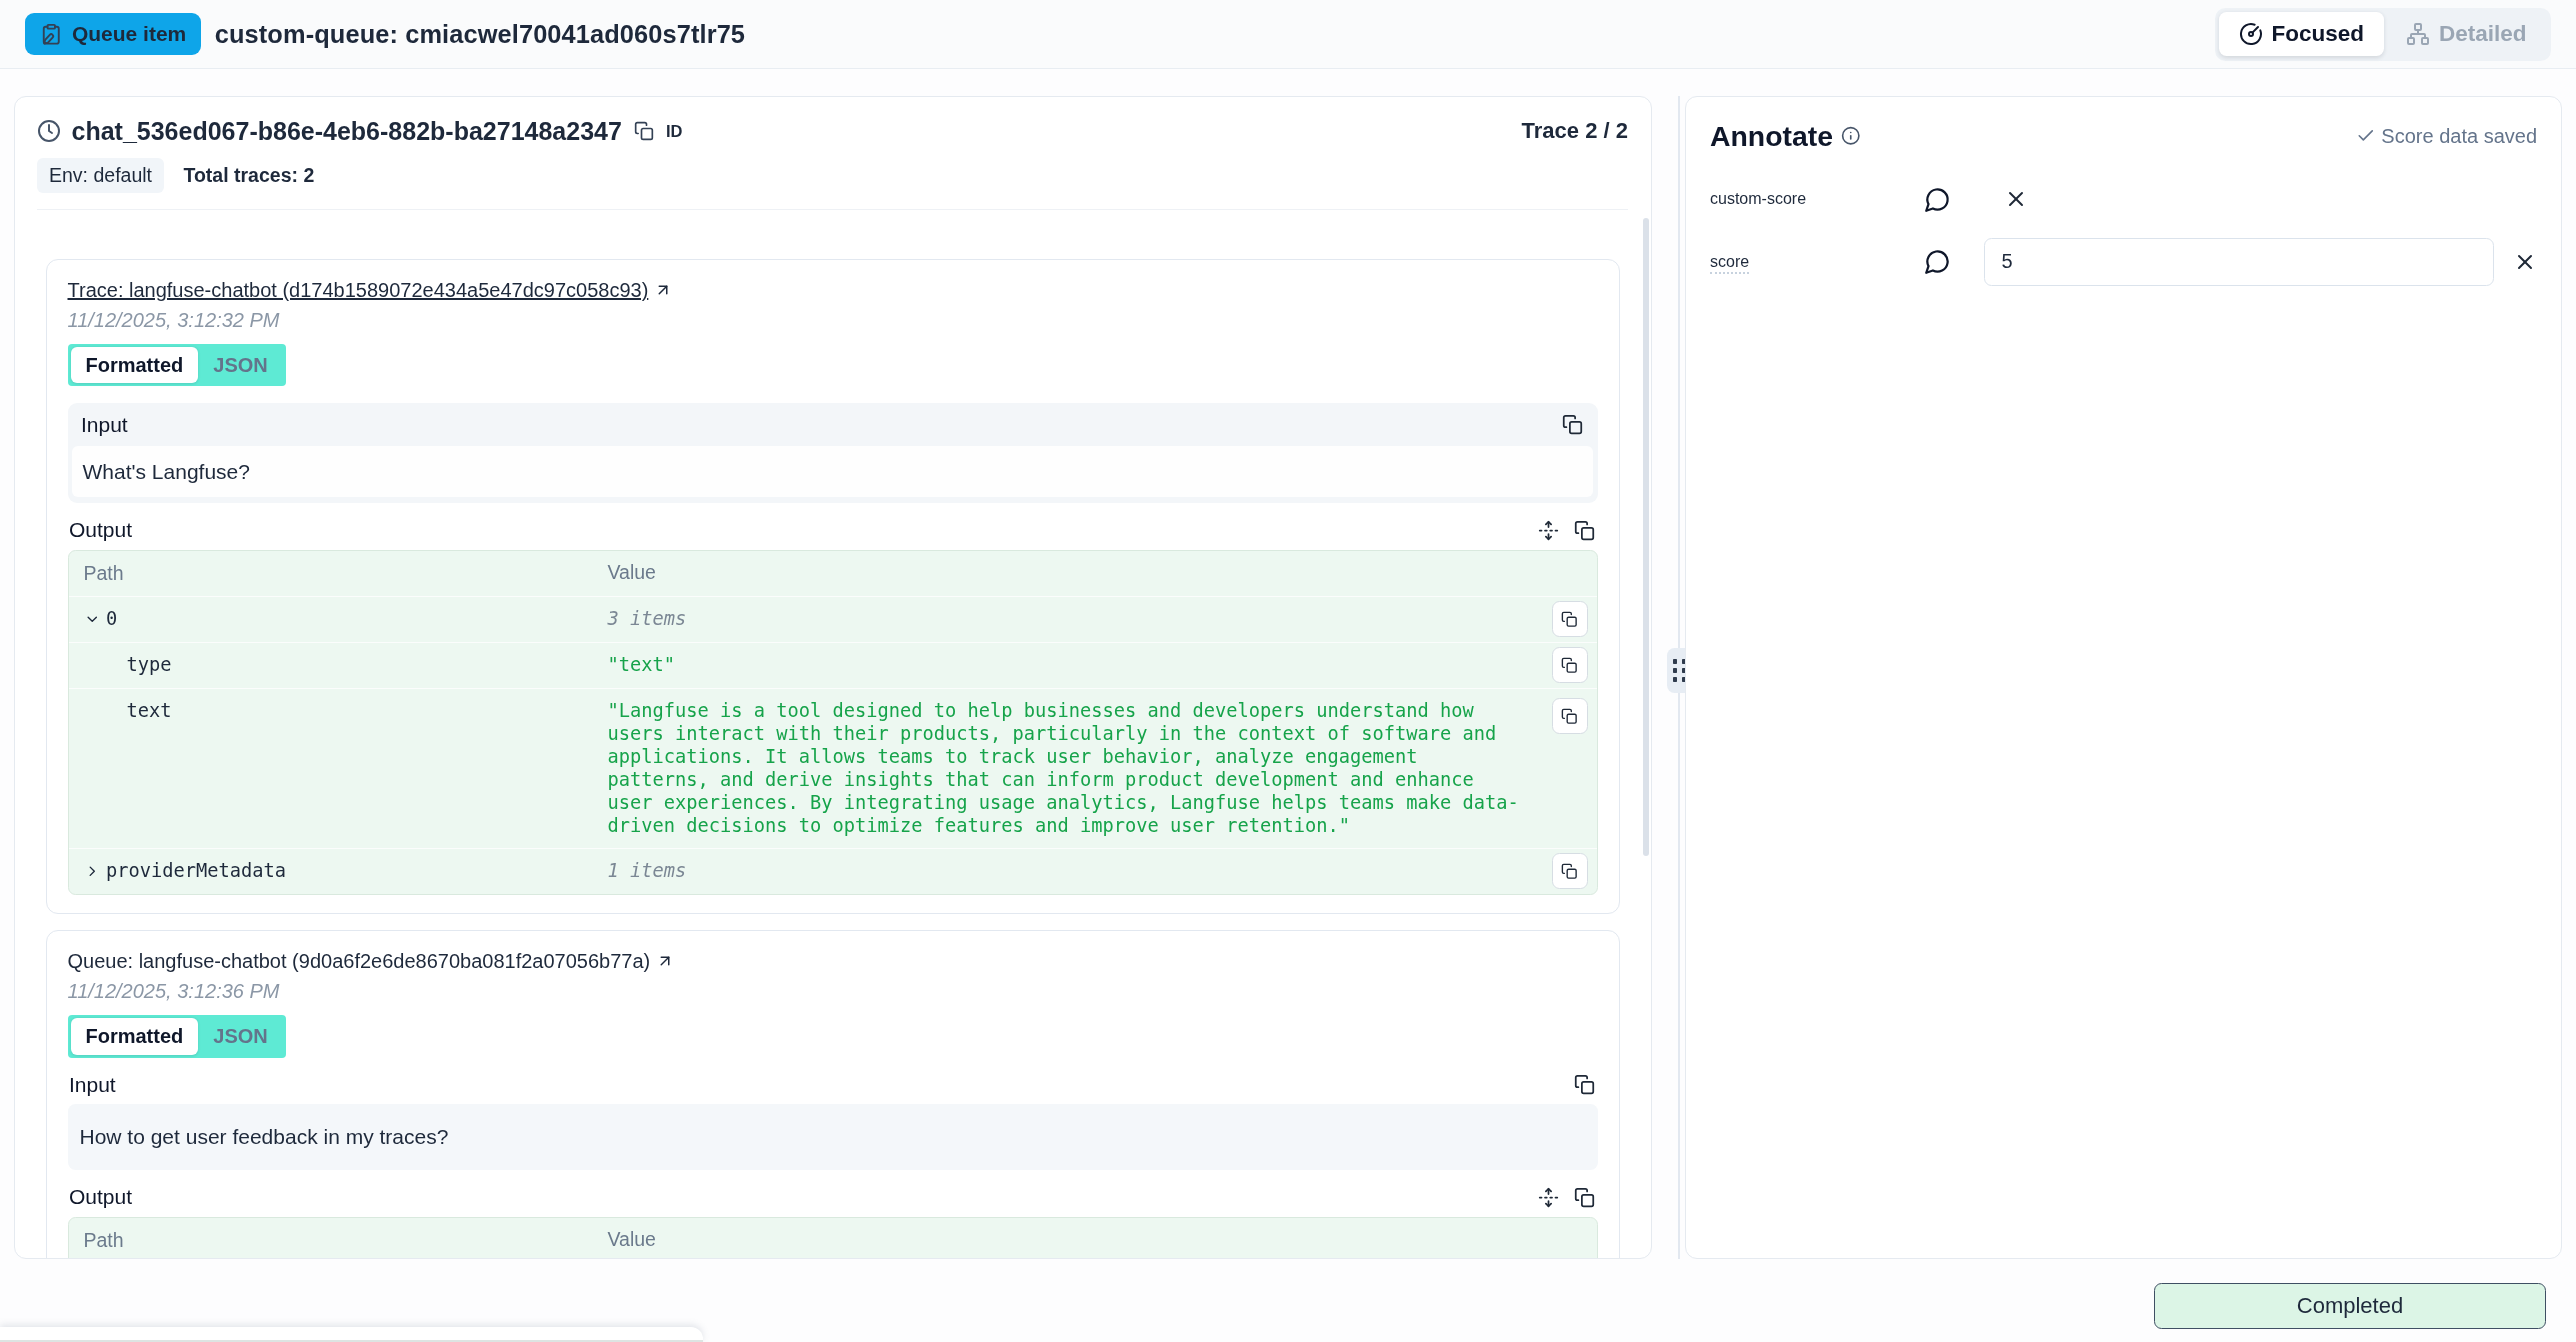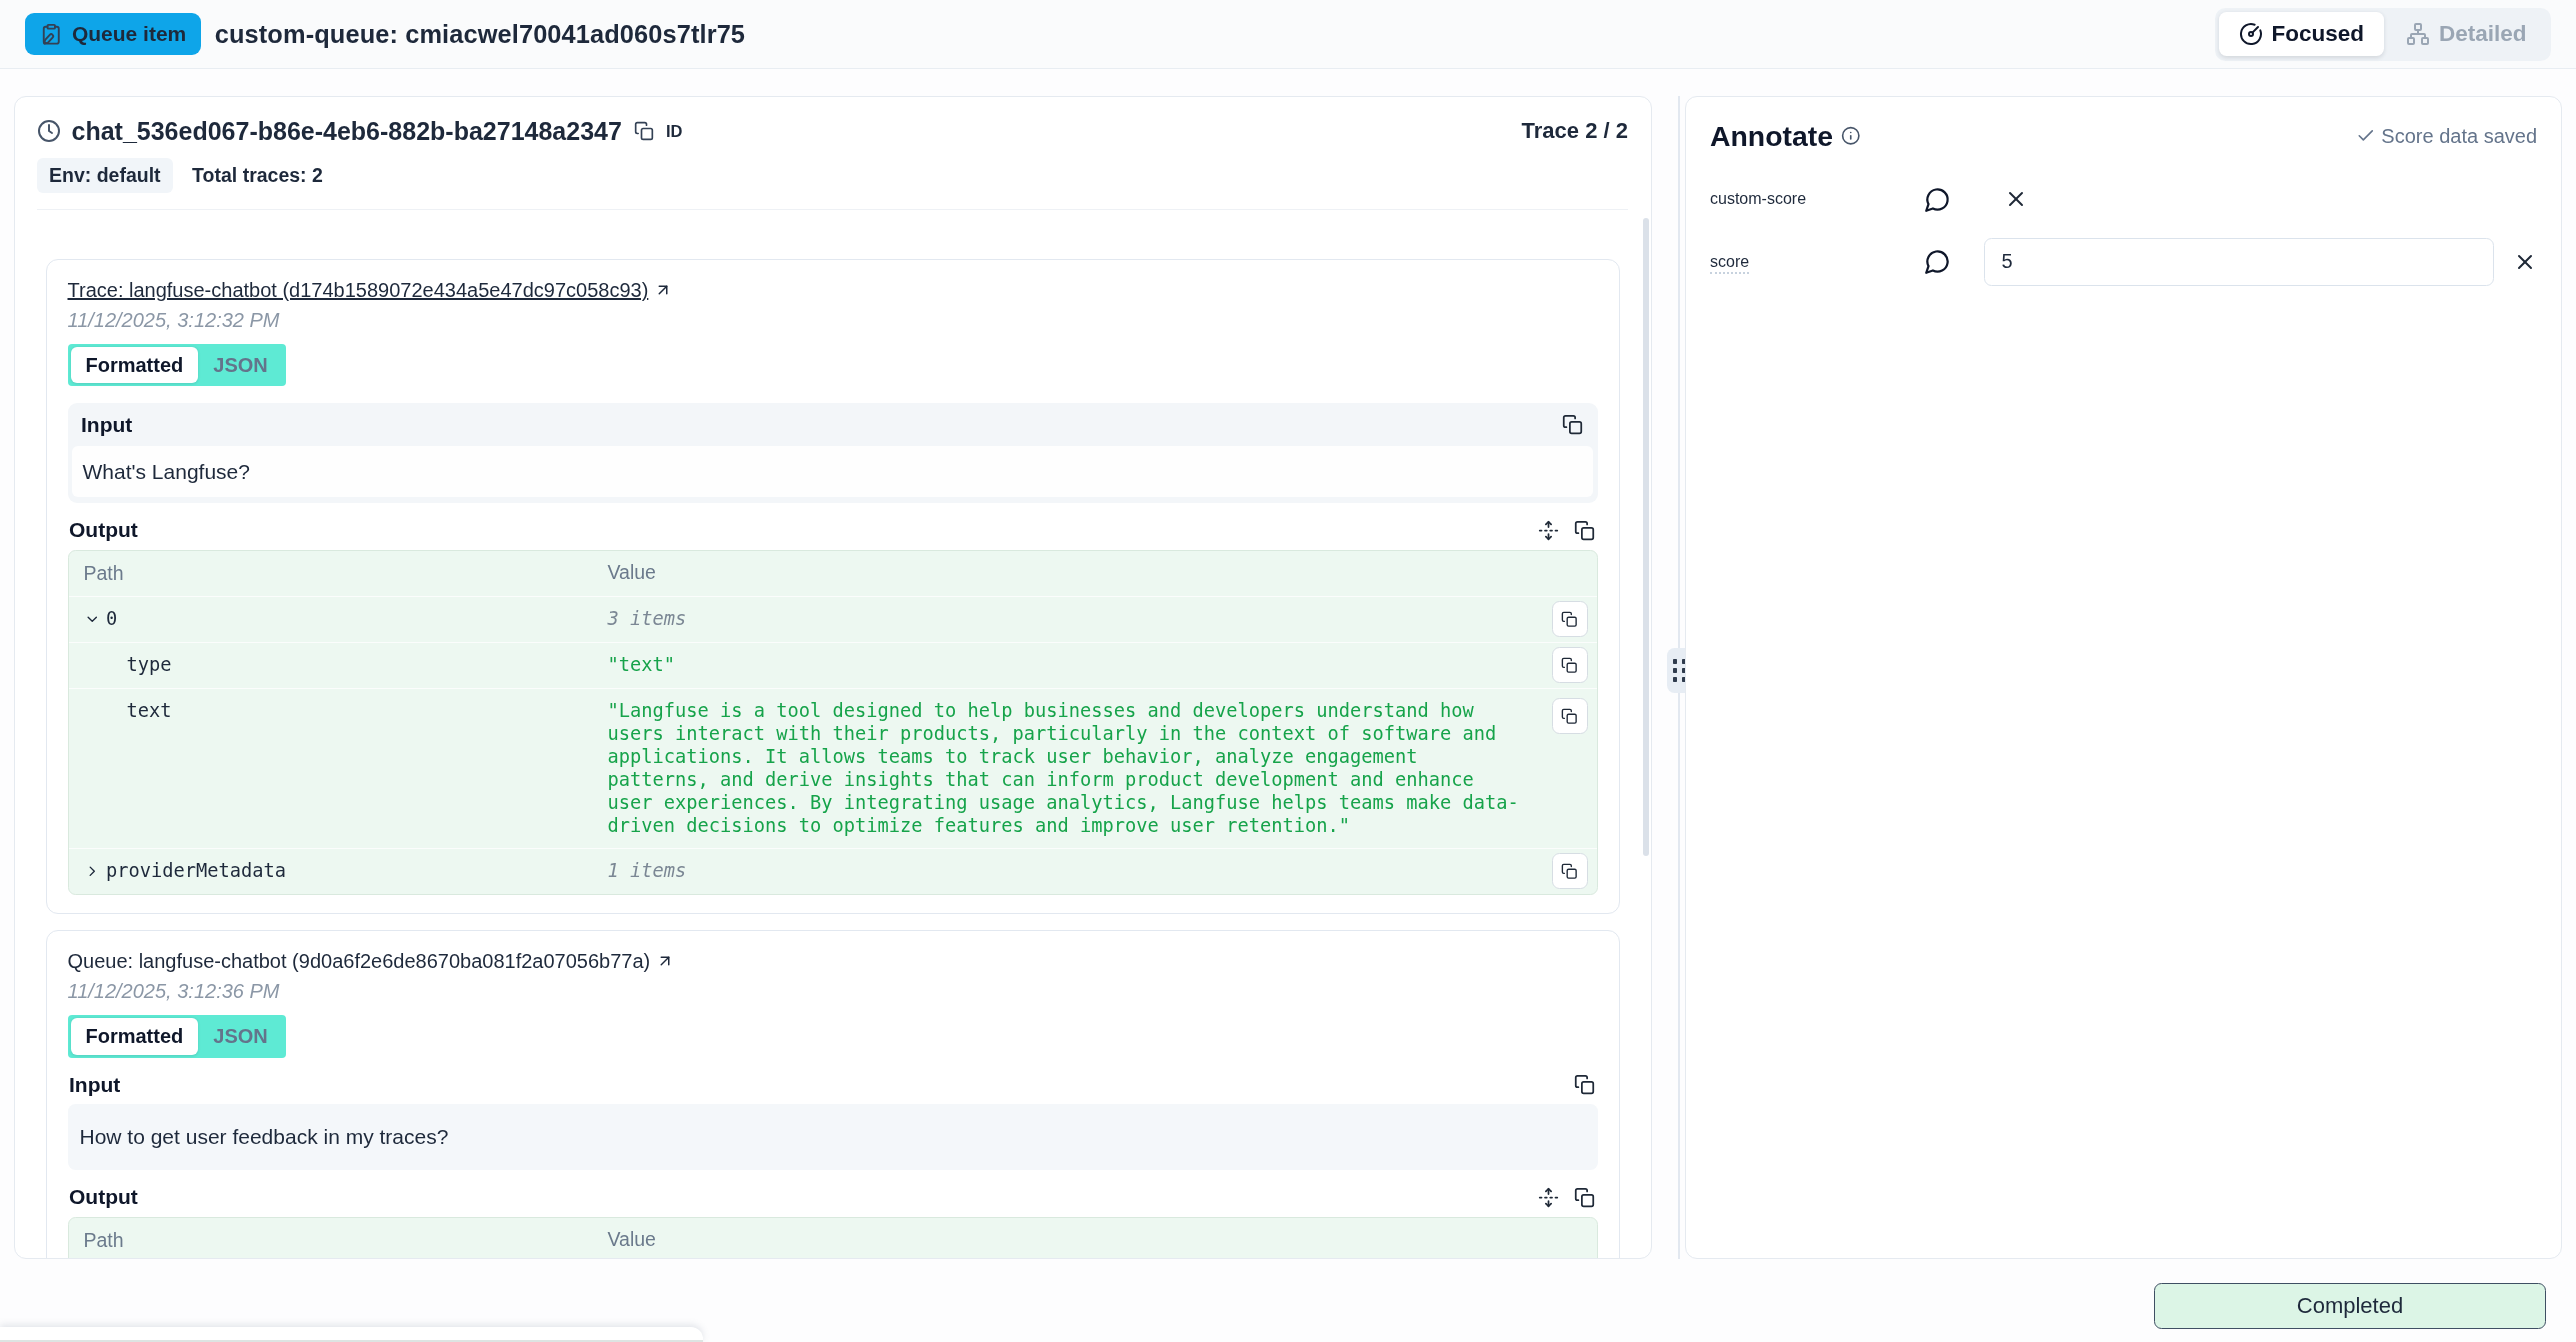--- a/index.html
+++ b/index.html
@@ -65,21 +65,21 @@
   .divider-handle i { background:#2f3b4d; border-radius:0.7px; }
 
   
   .item-header { padding:19.5px 22.5px 0 22.5px; }
   .item-title-row { display:flex; align-items:center; gap:10.5px; }
   .item-title-row h2 { font-size:25px; font-weight:600; color:#1e293b; }
   .icon-btn { background:none; border:none; cursor:pointer; color:#334155; padding:1.5px; }
   .id-label { font-size:16.5px; font-weight:700; color:#1e293b; }
   .trace-counter { margin-left:auto; font-size:22px; font-weight:600; color:#1e293b; }
   .item-meta-row { display:flex; align-items:center; gap:19.5px; margin-top:12px; padding-bottom:16.5px; border-bottom:1.5px solid #eef1f5; }
-  .env-badge { background:#f1f5f9; border-radius:6px; padding:6px 12px; font-size:19.5px; font-weight:700; color:#1e293b; }
+  .env-badge { background:#f1f5f9; border-radius:6px; padding:6px 12px; font-size:19.5px; font-weight:400; color:#1e293b; }
   .total-traces { font-size:19.5px; font-weight:600; color:#1e293b; }
 
   
   .traces { padding:16px 31px; }
   .trace-card {
     border:1.5px solid #e2e8f0; border-radius:12px;
     padding:18px 21px; background:#fff;
   }
   .trace-card.first { margin-top:33px; }
   .trace-card.second { margin-top:16.5px; }
@@ -89,21 +89,21 @@
   }
   .trace-link.underlined span { text-decoration:underline; }
   .trace-time { margin-top:6px; font-size:20px; color:#8b97a6; line-height:24px;font-style:italic; }
   .fmt-tabs { margin-top:12px; display:inline-flex; background:#5eead4; border-radius:4px; padding:3px; }
   .fmt-tab {
     border:none; background:transparent; cursor:pointer; font-family:inherit;
     font-size:20px; font-weight:600; padding:6.7px 15px; border-radius:6px; color:#64748b;
   }
   .fmt-tab.active { background:#ffffff; color:#0f172a; box-shadow:0 0.7px 3px rgba(15,23,42,.12); }
 
-  .io-label { font-size:21px; font-weight:700; color:#0f172a; }
+  .io-label { font-size:21px; font-weight:400; color:#0f172a; }
   .io-head-icons { margin-left:auto; display:flex; align-items:center; gap:12px; }
 
   
   .io-section-contained { margin-top:16.5px; background:#f3f6f9; border-radius:9px; padding-bottom:6px; }
   .io-section-contained .io-head { display:flex; align-items:center; padding:9.7px 13.5px; }
   .io-section-contained .io-body {
     background:#fefefe; border-radius:6px; margin:0 4.5px;
     padding:13.5px 10.5px; font-size:21px; color:#1e293b;
   }
   

